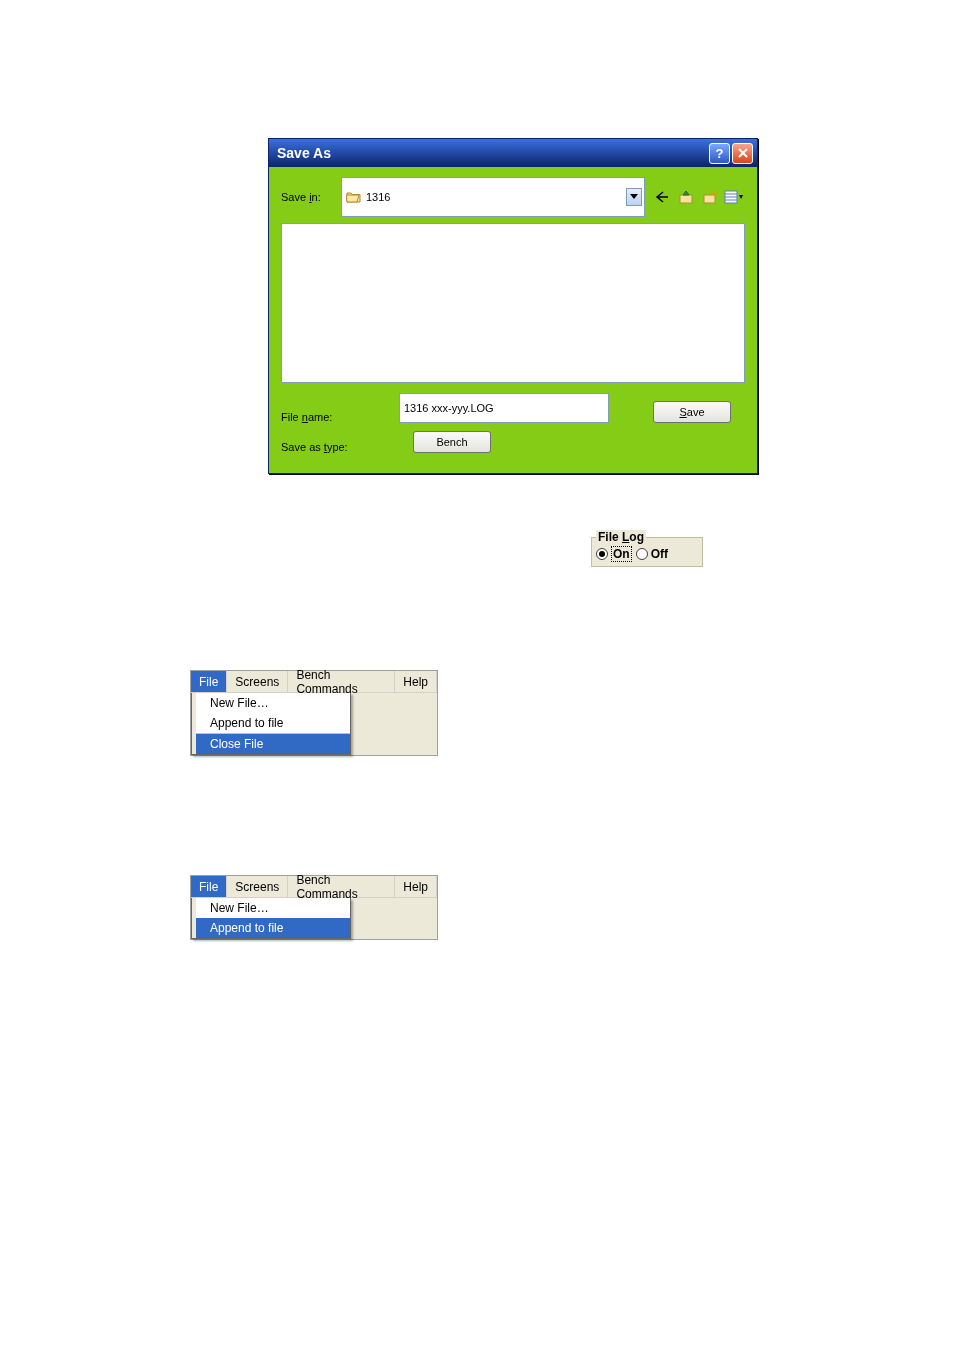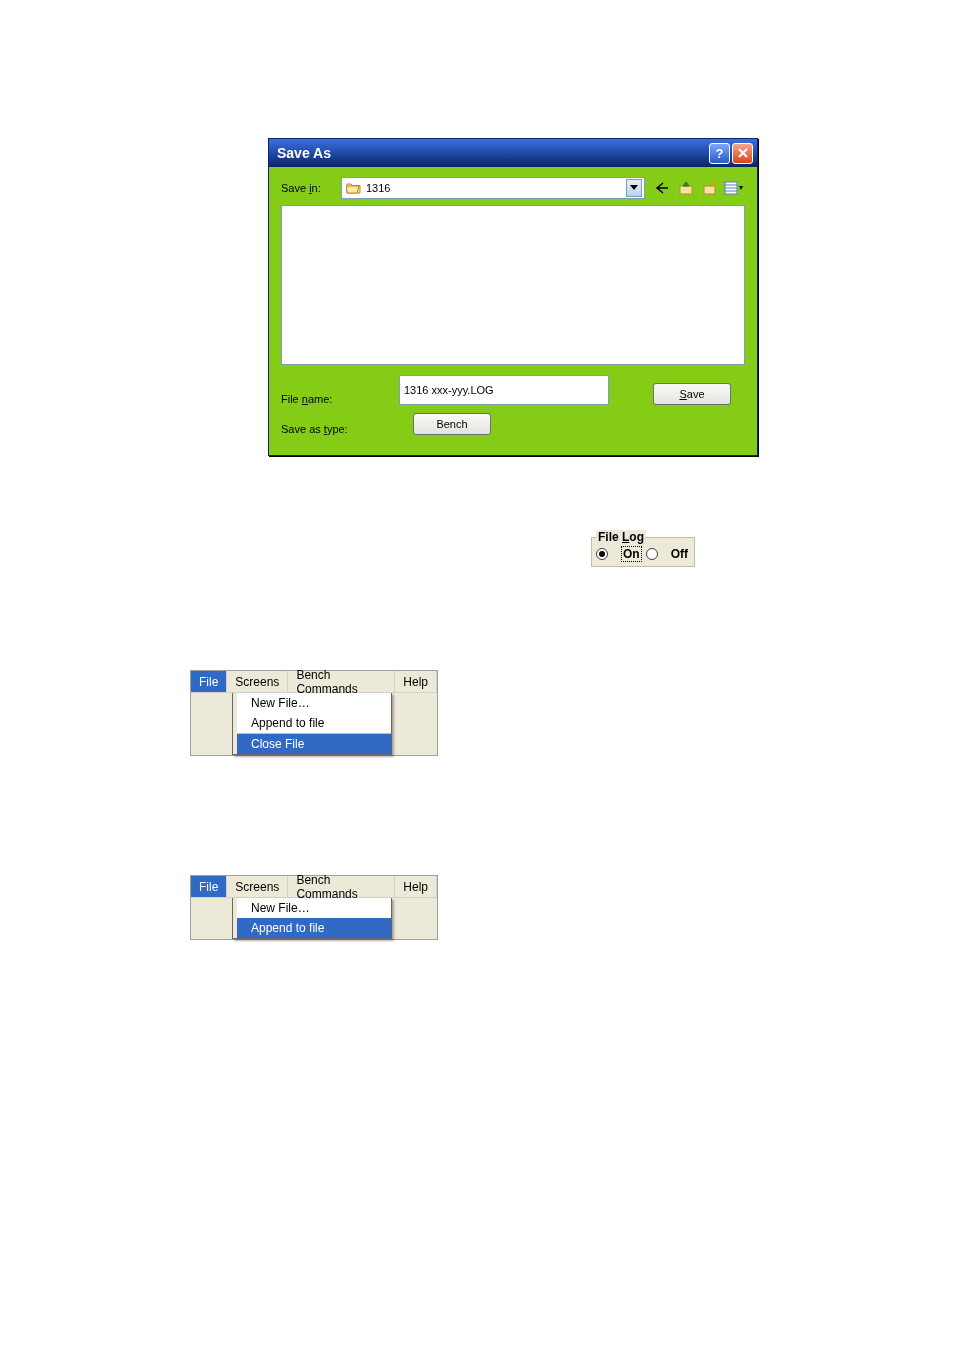--- a/index.html
+++ b/index.html
@@ -67,21 +67,21 @@
     display: flex;
     align-items: center;
     margin-bottom: 6px;
   }
   .savein-label {
     width: 60px;
   }
   .savein-label .ul { text-decoration: underline; }
   .folder-combo {
     flex: 1;
-    height: 22px;
+    height: 40px;
     background: #fff;
     border: 1px solid #7f9db9;
     display: flex;
     align-items: center;
     padding: 0 2px 0 4px;
     gap: 4px;
   }
   .folder-combo .folder-icon {
     width: 16px; height: 14px;
   }
@@ -150,21 +150,21 @@
     font-family:inherit;
     font-size:11px;
   }
   .xp-btn .ul { text-decoration: underline; }
 
   
   .filelog-box {
     position:absolute;
     top: 537px;
     left: 591px;
-    width: 104px;
+    width: 112px;
     border: 1px solid #c0c0a0;
     background: #ece9d8;
     padding: 2px 4px 4px 4px;
   }
   .filelog-legend {
     position: relative;
     top: -10px;
     background:#ece9d8;
     display:inline-block;
     padding:0 2px;
@@ -186,21 +186,21 @@
     border-radius:50%;
     background:#fff;
     display:flex; align-items:center; justify-content:center;
   }
   .radio.selected::after {
     content:"";
     width:6px; height:6px;
     background:#000;
     border-radius:50%;
   }
-  .radio-opt { display:flex; align-items:center; gap:13px;}
+  .radio-opt { display:flex; align-items:center; gap:3px;}
   .radio-opt .lbl.sel { border:1px dotted #000; padding:0 1px;}
 
   
   .menuframe {
     position:absolute;
     background:#ece9d8;
     border:1px solid #a0a0a0;
   }
   .menubar {
     display:flex;
@@ -220,21 +220,20 @@
     color:#fff;
   }
   .dropdown {
     position:relative;
     left:0; top:0;
     width:160px;
     background:#fff;
     border:1px solid #666;
     border-top:none;
     box-shadow:2px 2px 2px rgba(0,0,0,.3);
-    margin-left:41px;
   }
   .ddcol {
     border-left:4px solid #ece9d8;
   }
   .dditem {
     padding:3px 10px 3px 14px;
     font-size:12px;
     border-bottom:0;
   }
   .dditem.sep-before { border-top:1px solid #c0c0c0; }

